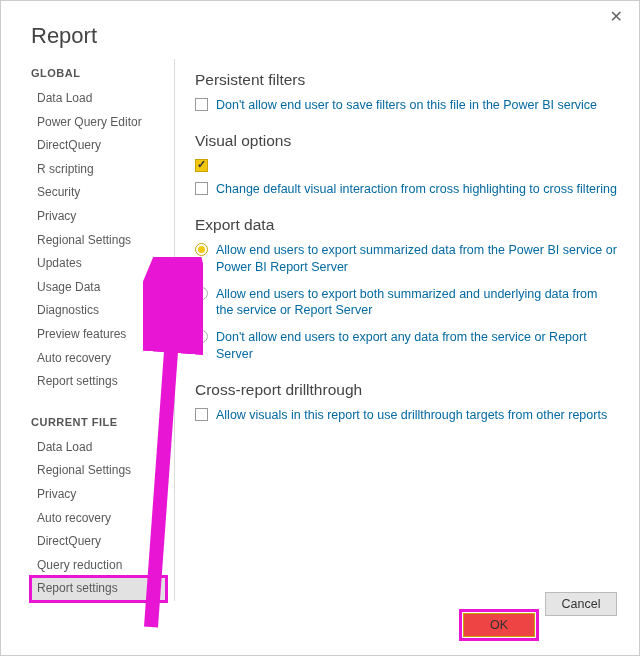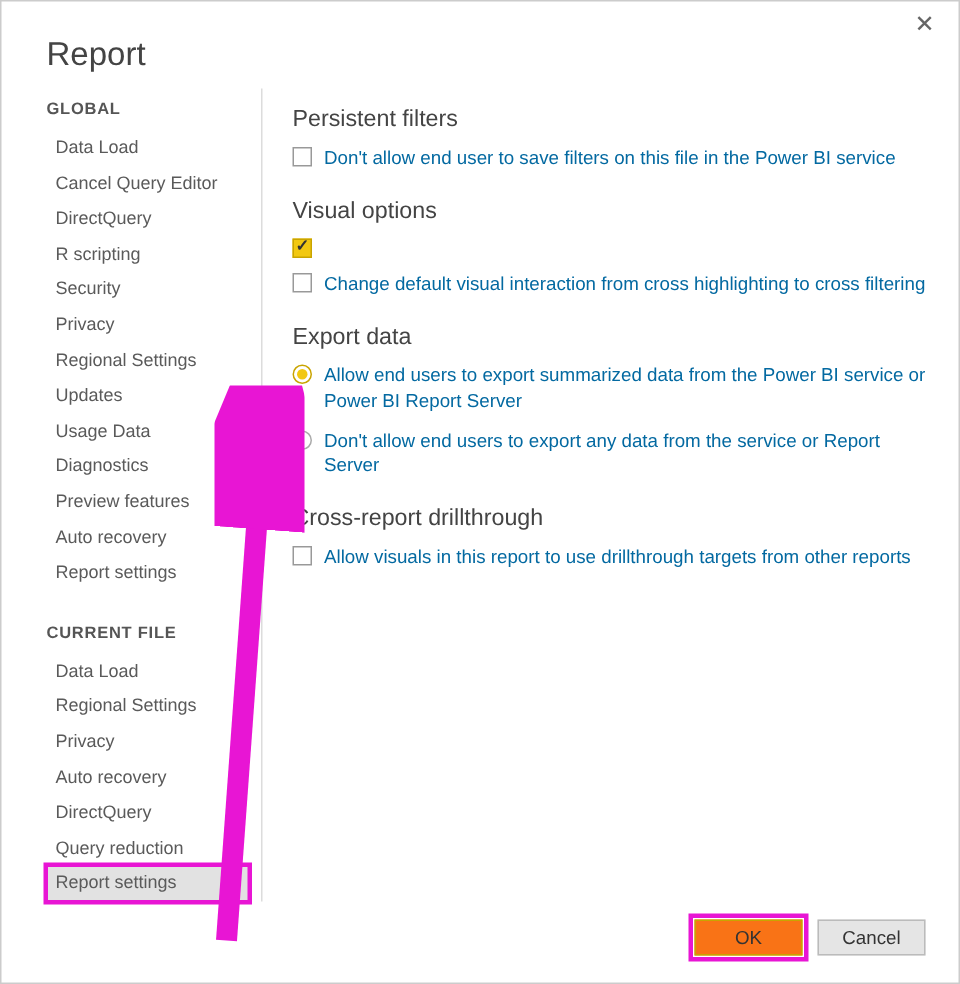--- a/index.html
+++ b/index.html
@@ -126,44 +126,45 @@
     border: 1px solid #bbb;
     background: #e5e5e5;
     font-size: 12.5px;
     color: #333;
     display: flex;
     align-items: center;
     justify-content: center;
     cursor: pointer;
   }
   .btn.primary {
-    background: #f97316;
+    background: #ef4444;
     border-color: #c9a400;
     outline: 3px solid #e815d4;
     outline-offset: 1px;
+    margin-top: 21px;
   }
   
   .arrow-svg {
     position: absolute;
     left: 142px;
     top: 256px;
     pointer-events: none;
   }
 </style>
 </head>
 <body>
 
 <div class="close">✕</div>
 <div class="title">Report</div>
 
 <div class="body">
   <div class="sidebar">
     <div class="section-head">GLOBAL</div>
     <div class="nav-item">Data Load</div>
-    <div class="nav-item">Cancel Query Editor</div>
+    <div class="nav-item">Power Query Editor</div>
     <div class="nav-item">DirectQuery</div>
     <div class="nav-item">R scripting</div>
     <div class="nav-item">Security</div>
     <div class="nav-item">Privacy</div>
     <div class="nav-item">Regional Settings</div>
     <div class="nav-item">Updates</div>
     <div class="nav-item">Usage Data</div>
     <div class="nav-item">Diagnostics</div>
     <div class="nav-item">Preview features</div>
     <div class="nav-item">Auto recovery</div>
@@ -197,20 +198,24 @@
       <div>Change default visual interaction from cross highlighting to cross filtering</div>
     </div>
 
     <div class="grp-head mt">Export data</div>
     <div class="opt">
       <div class="rad checked"></div>
       <div>Allow end users to export summarized data from the Power BI service or Power BI Report Server</div>
     </div>
     <div class="opt">
       <div class="rad"></div>
+      <div>Allow end users to export both summarized and underlying data from the service or Report Server</div>
+    </div>
+    <div class="opt">
+      <div class="rad"></div>
       <div>Don't allow end users to export any data from the service or Report Server</div>
     </div>
 
     <div class="grp-head mt">Cross-report drillthrough</div>
     <div class="opt">
       <div class="chk"></div>
       <div>Allow visuals in this report to use drillthrough targets from other reports</div>
     </div>
   </div>
 </div>

